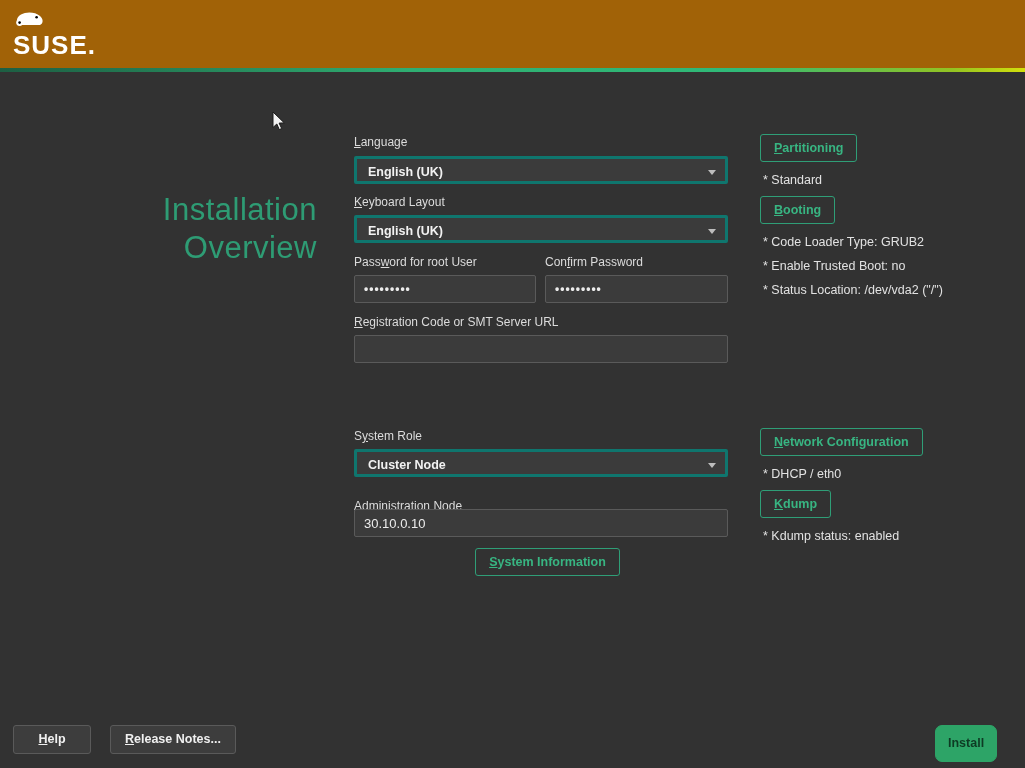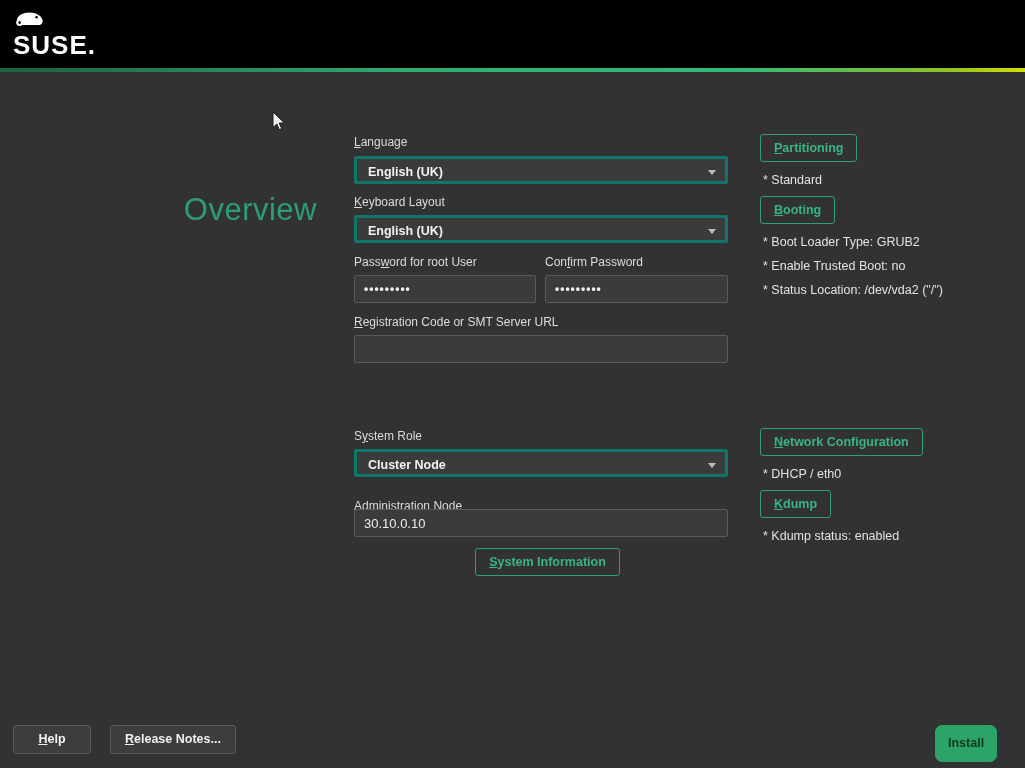--- a/index.html
+++ b/index.html
@@ -7,21 +7,21 @@
   body {
     position:relative;
     background:#323232;
     font-family:"Liberation Sans", sans-serif;
     color:#e4e4e4;
     overflow:hidden;
   }
   u { text-decoration:underline; }
 
   
-  .topbar { position:absolute; left:0; top:0; width:1025px; height:68px; background:#000000;padding-left:40px; }
+  .topbar { position:absolute; left:0; top:0; width:1025px; height:68px; background:#a16207;padding-left:40px; }
   .logo { position:absolute; left:13px; top:9px; }
   .logo .brand { font-size:26px; font-weight:bold; color:#fff; letter-spacing:1px; margin-top:-3px; }
   .accent-line {
     position:absolute; left:0; top:68px; width:1025px; height:4px;
     background:linear-gradient(90deg,#1d5f43 0%,#2fae72 40%,#30ba78 72%,#93c322 93%,#d3e00c 100%);
   }
 
   
   .page-title {
     position:absolute; left:0; top:191px; width:317px;
@@ -92,20 +92,21 @@
       <circle cx="6.6" cy="13.6" r="3.4" fill="#ffffff"></circle>
       <circle cx="6.6" cy="13.6" r="1.3" fill="#000000"></circle>
       <circle cx="23.6" cy="8.2" r="1.3" fill="#000000"></circle>
     </svg>
     <div class="brand">SUSE.</div>
   </div>
 </div>
 <div class="accent-line"></div>
 
 <div class="page-title">
+  <div>Installation</div>
   <div>Overview</div>
 </div>
 
 <div class="lbl" style="left:354px;top:135px"><u>L</u>anguage</div>
 <div class="combo" style="left:354px;top:156px;width:374px">
   <span>English (UK)</span>
   <span class="combo-arrow"></span>
 </div>
 
 <div class="lbl" style="left:354px;top:195px"><u>K</u>eyboard Layout</div>
@@ -132,21 +133,21 @@
 <input class="field" style="left: 354px; top: 509px; width: 374px;" value="30.10.0.10">
 
 <div class="center-wrap">
   <button class="btn-green"><u>S</u>ystem Information</button>
 </div>
 
 <button class="btn-green" style="left:760px;top:134px"><u>P</u>artitioning</button>
 <div class="sum-item" style="left:763px;top:173px">* Standard</div>
 
 <button class="btn-green" style="left:760px;top:196px"><u>B</u>ooting</button>
-<div class="sum-item" style="left:763px;top:235px">* Boot Loader Type: GRUB2</div>
+<div class="sum-item" style="left:763px;top:235px">* Code Loader Type: GRUB2</div>
 <div class="sum-item" style="left:763px;top:259px">* Enable Trusted Boot: no</div>
 <div class="sum-item" style="left:763px;top:283px">* Status Location: /dev/vda2 ("/")</div>
 
 <button class="btn-green" style="left:760px;top:428px"><u>N</u>etwork Configuration</button>
 <div class="sum-item" style="left:763px;top:467px">* DHCP / eth0</div>
 
 <button class="btn-green" style="left:760px;top:490px"><u>K</u>dump</button>
 <div class="sum-item" style="left:763px;top:529px">* Kdump status: enabled</div>
 
 <button class="btn-dark" style="left:13px;top:725px;width:78px"><u>H</u>elp</button>

